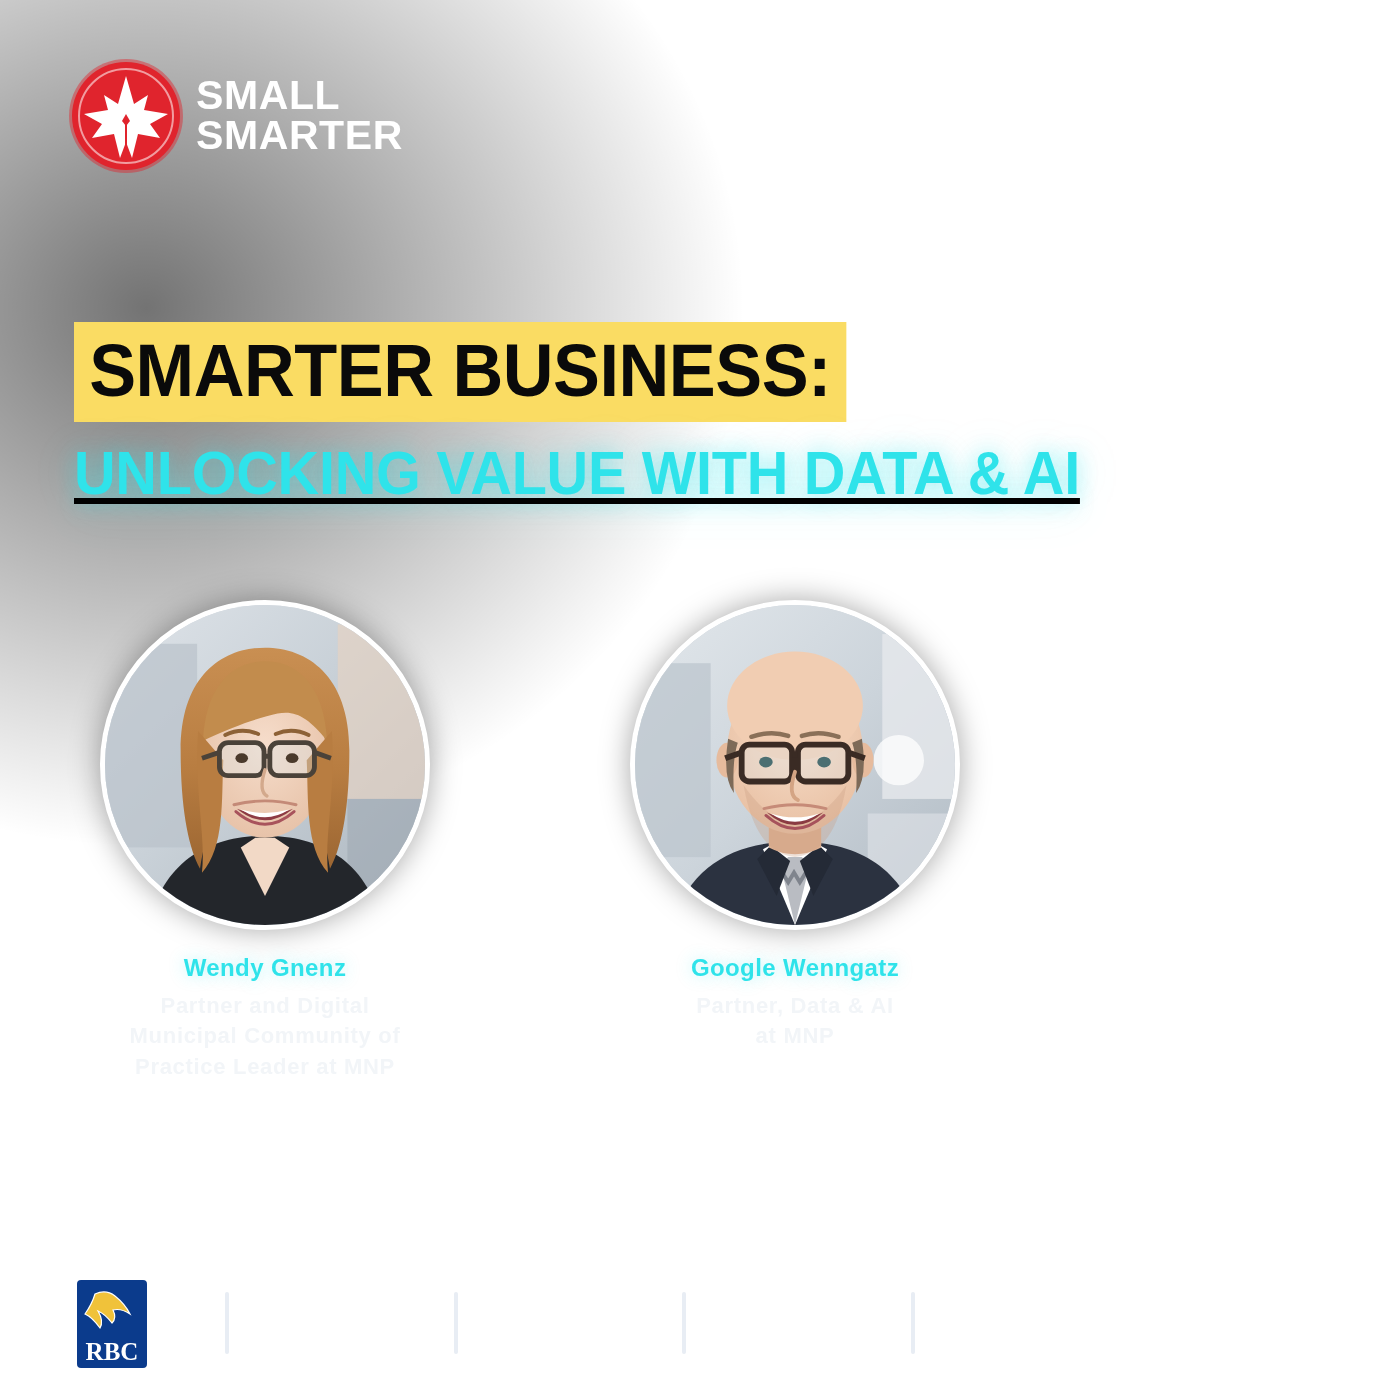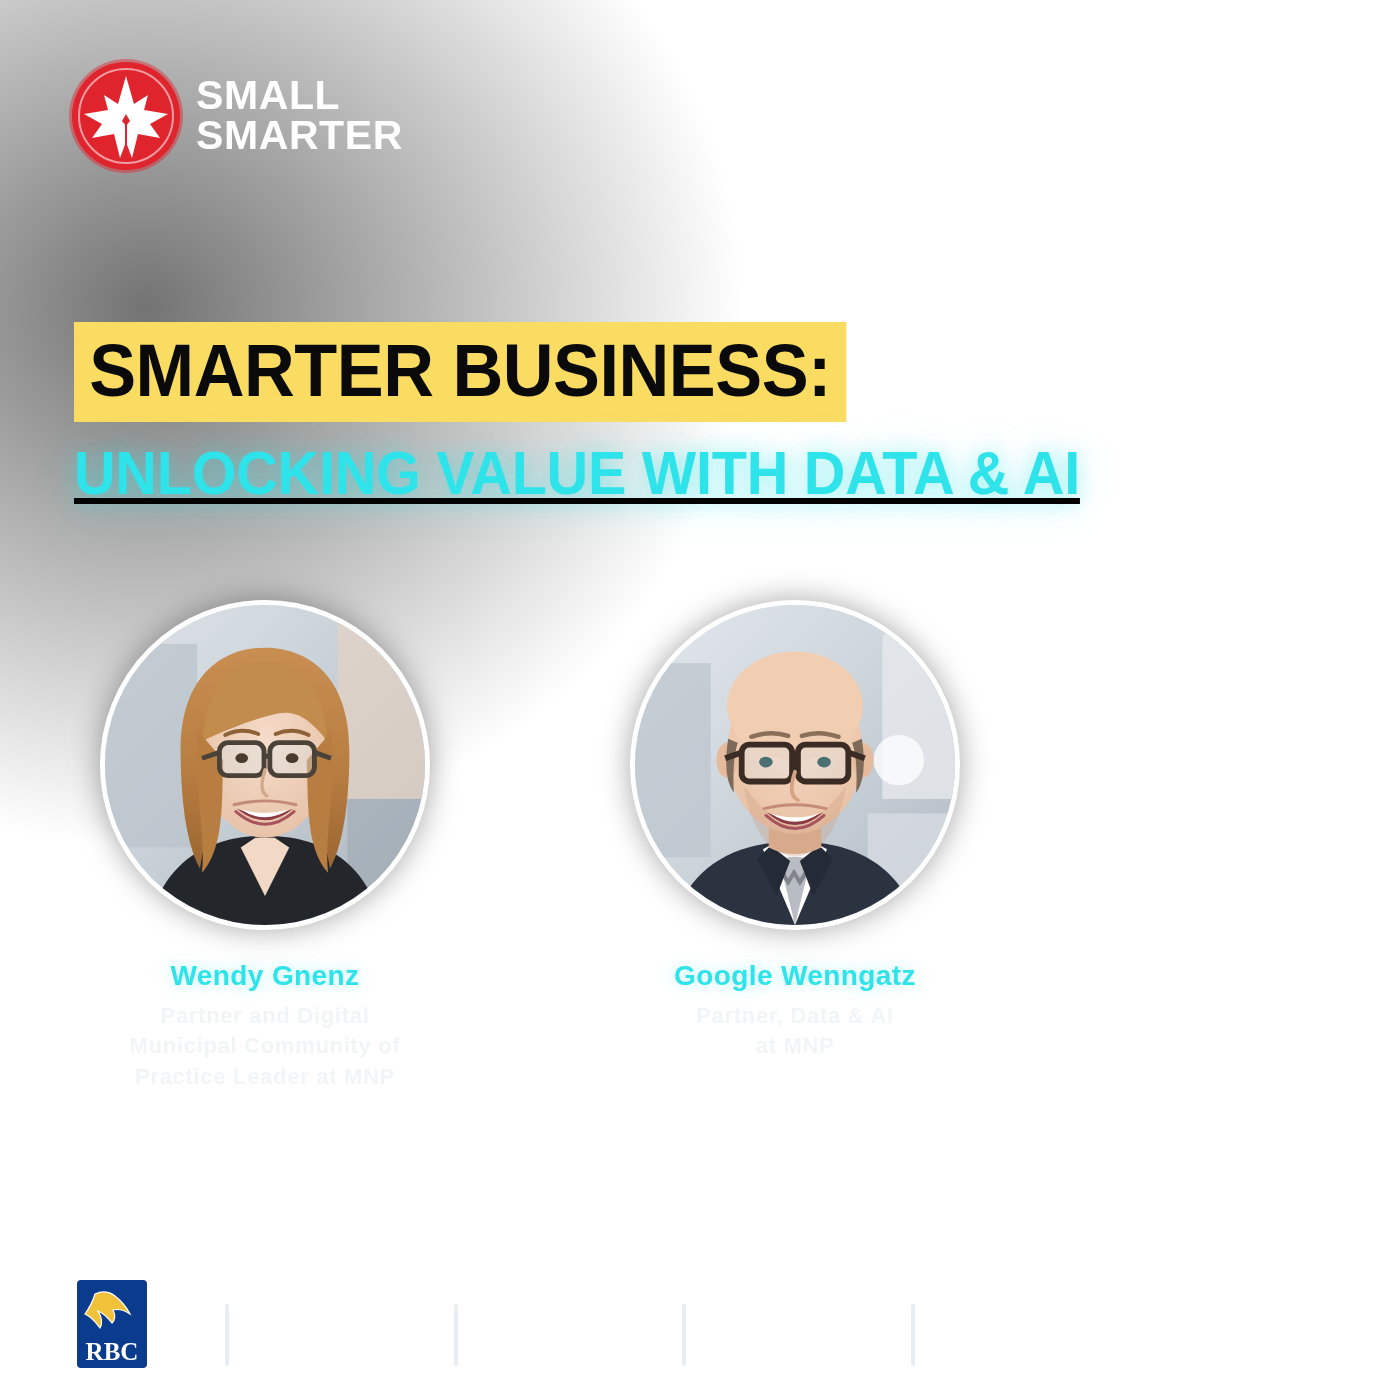--- a/index.html
+++ b/index.html
@@ -102,37 +102,37 @@
   .speaker { width: 530px; display: flex; flex-direction: column; align-items: center; }
   .avatar {
     width: 330px; height: 330px; border-radius: 50%;
     border: 5px solid #ffffff;
     overflow: hidden; position: relative;
     background: #cfd6dd;
     box-shadow: 0 0 30px rgba(0,0,0,0.35);
   }
   .avatar .scene { position: absolute; inset: 0; }
   .sp-name {
-    margin-top: 30px;
+    margin-top: 24px;
     color: #2fe3ea;
-    font-weight: 700; font-size: 28px; letter-spacing: 0.4px;
+    font-weight: 700; font-size: 24px; letter-spacing: 0.4px;
     text-shadow: 0 0 16px rgba(47,227,234,0.35);
     white-space: nowrap;
   }
   .sp-role {
     margin-top: 9px;
     color: #f2f5f8;
     font-weight: 700; font-size: 22px; line-height: 1.38;
     letter-spacing: 0.7px; text-align: center;
   }
 
   
   .partners {
     position: absolute; left: 0; bottom: 22px; width: 1140px;
-    display: flex; align-items: center; z-index: 4;
+    display: flex; align-items: flex-start; z-index: 4;
   }
   .p-col { flex: 1; display: flex; flex-direction: column; align-items: center; }
   .p-label {
     color: #ffffff; font-size: 15px; font-weight: 700;
     letter-spacing: -0.2px; text-align: center; line-height: 1.35;
     height: 46px;
   }
   .p-logo { height: 108px; display: flex; align-items: center; justify-content: center; }
   .sep {
     width: 4px; height: 62px; background: #e8edf4; border-radius: 2px;

